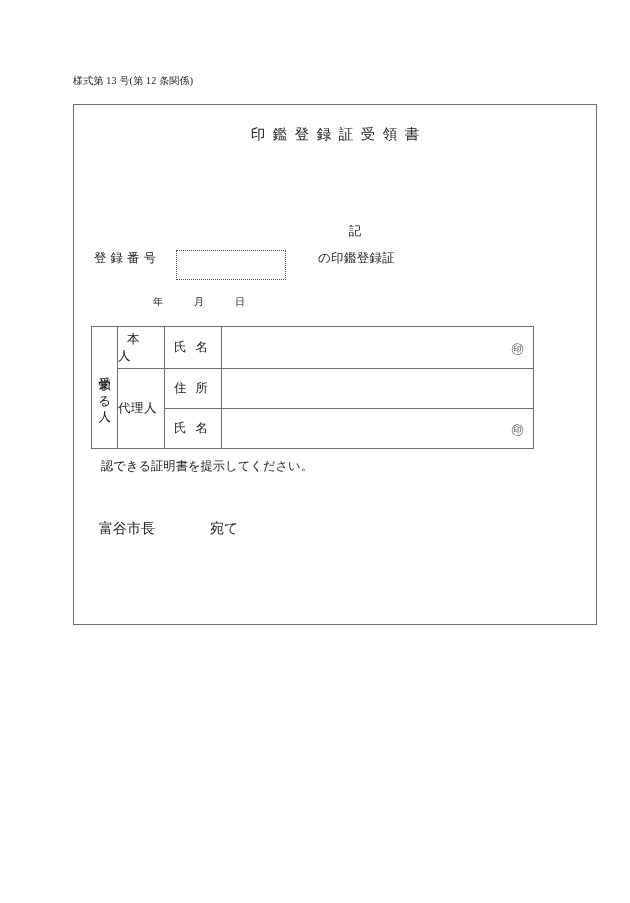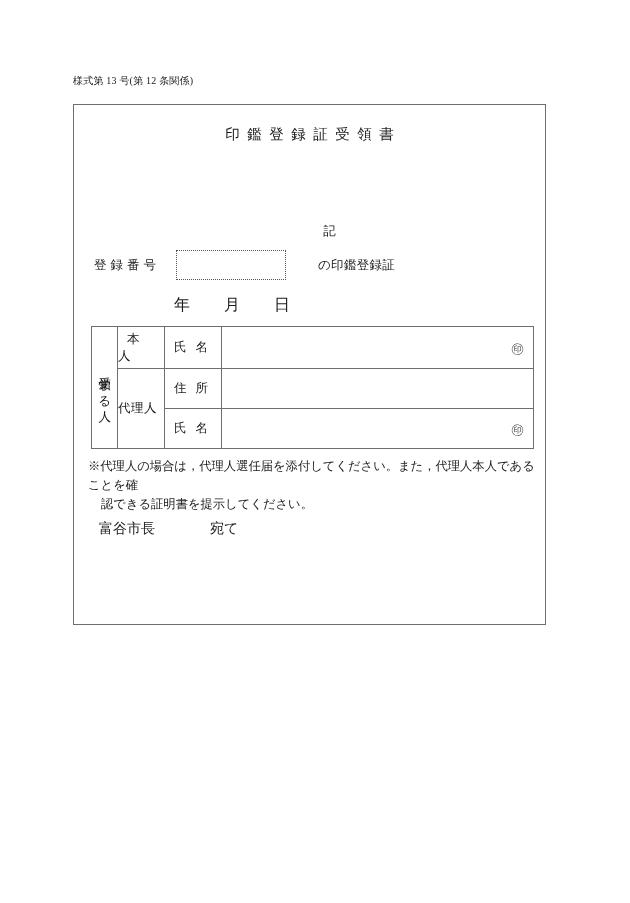--- a/index.html
+++ b/index.html
@@ -26,21 +26,21 @@
     letter-spacing: 0.2px;
     white-space: nowrap;
     font-family: "Liberation Serif", "DejaVu Serif", serif;
   }
 
   
   .sheet-frame {
     position: absolute;
     left: 73px;
     top: 104px;
-    width: 473px;
+    width: 524px;
     height: 521px;
     border: 1px solid #6e6e6e;
     box-sizing: border-box;
     background: #ffffff;
   }
 
   
   .doc-title {
     position: absolute;
     left: 0;
@@ -74,21 +74,21 @@
     padding-left: 40px;
     box-sizing: border-box;
   }
 
   
   .regno-row {
     position: absolute;
     left: 16px;
     top: 145px;
     display: flex;
-    align-items: center;
+    align-items: flex-start;
     white-space: nowrap;
     gap: 8px;
   }
   .regno-label {
     font-size: 12.5px;
     letter-spacing: 4px;
     text-indent: 4px;
     margin-right: 8px;
   }
   .regno-box {
@@ -105,23 +105,23 @@
   }
   .regno-suffix {
     font-size: 12.5px;
     margin-left: 24px;
     letter-spacing: 0.3px;
   }
 
   
   .date-line {
     position: absolute;
-    left: 100px;
+    left: 79px;
     top: 190px;
-    font-size: 16px;
+    font-size: 10px;
     white-space: nowrap;
   }
   .date-line .seg { display: inline-block; }
   .date-line .gap-y { display: inline-block; width: 26px; }
   .date-line .gap-m { display: inline-block; width: 26px; }
 
   
   .receipt-table {
     position: absolute;
     left: 17px;
@@ -297,21 +297,20 @@
         </td>
         <td class="cell-entry">
           <input class="entry-input" type="text" style="">
           <span class="seal-mark">㊞</span>
         </td>
       </tr>
     </tbody>
   </table>
 
   <div class="note-block">
-    <div>※代理人の場合は，代理人選任届を添付してください。また，代理人本人であることを確</div>
     <div class="note-line-2">認できる証明書を提示してください。</div>
   </div>
 
   <div class="addressee">
     <span>富谷市長</span>
     <span class="gap"></span>
     <span>宛て</span>
   </div>
 
 </div>

